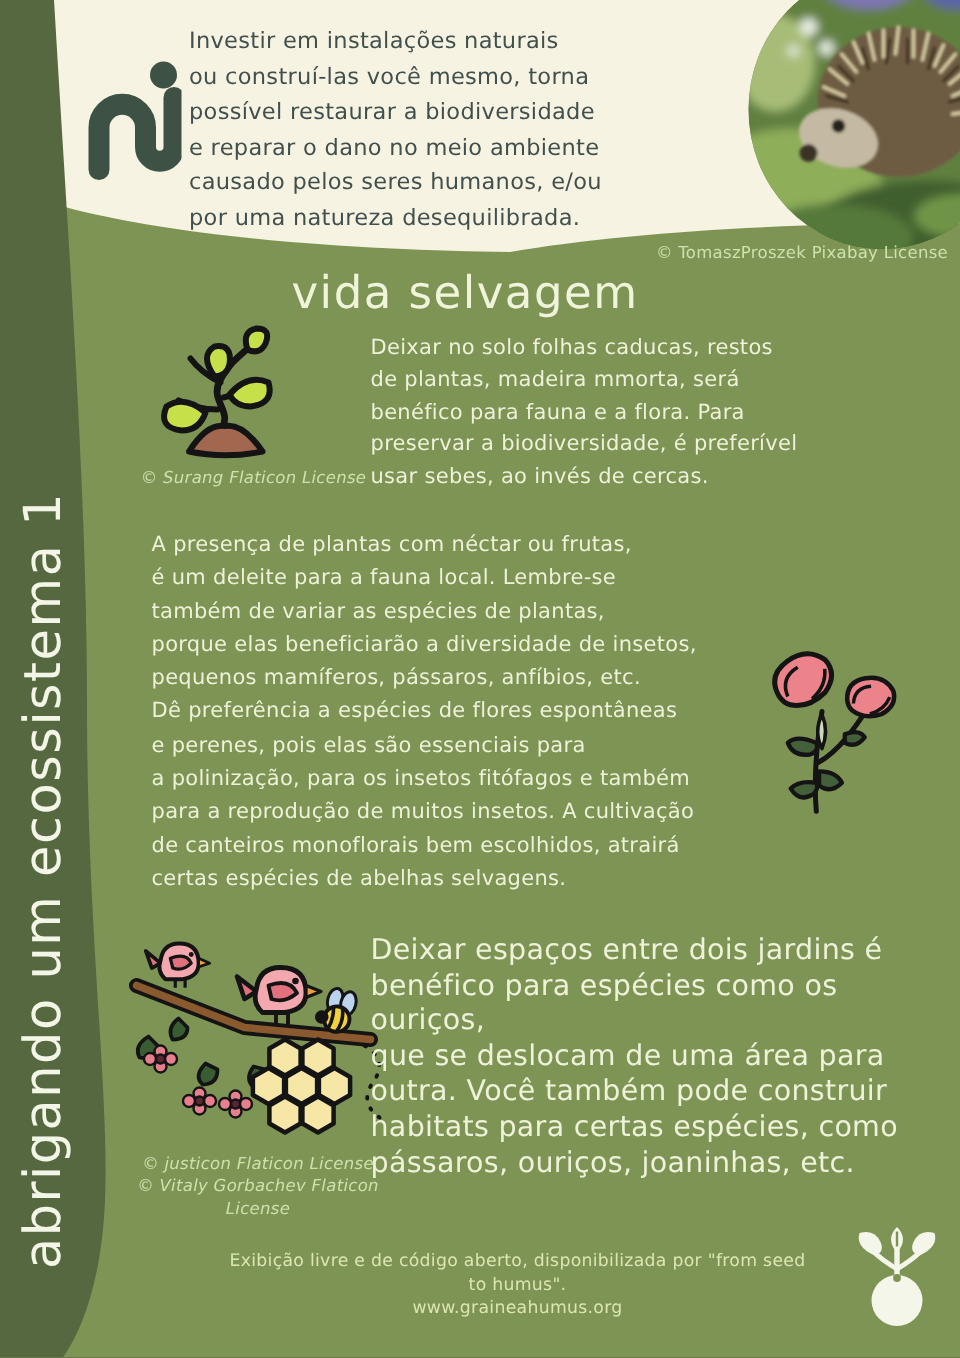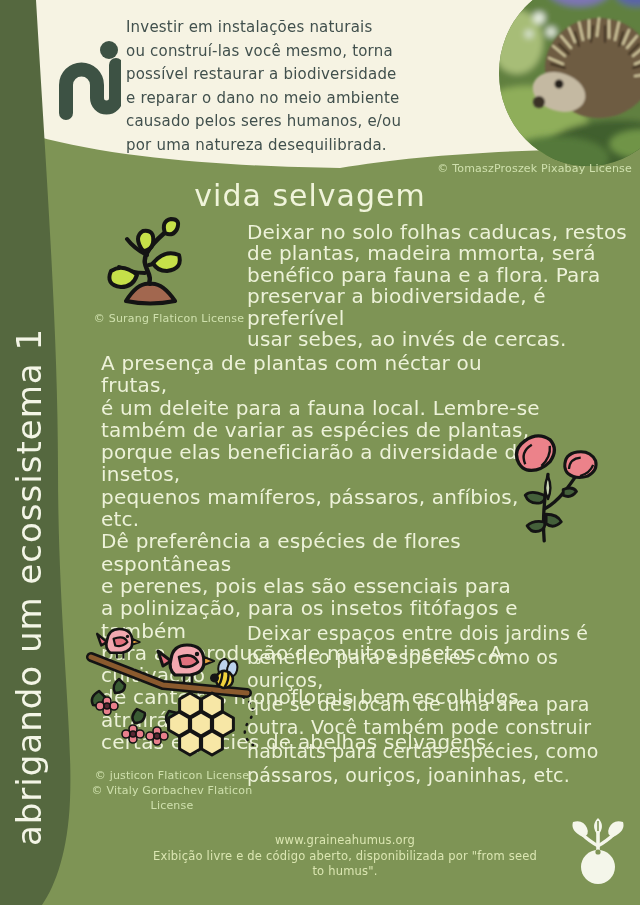--- a/index.html
+++ b/index.html
@@ -11,26 +11,26 @@
 
   .intro-text{left:126px;top:16px;width:385px;font-size:15px;line-height:23.6px;
     color:#41504d;white-space:pre-line;letter-spacing:.2px;}
   .photo{left:499px;top:-20px;width:178px;height:186px;border-radius:50%;overflow:hidden;
     background:#61803f;box-shadow:0 0 0 0 transparent;z-index:1;position:absolute;}
   .photo-credit{right:8px;top:162px;font-size:11px;color:#cfe0ad;letter-spacing:.2px;}
 
   .heading{left:150px;top:178px;width:320px;text-align:center;font-size:30px;
     color:#f0f4da;letter-spacing:1px;}
 
-  .body-text{font-size:20px;color:#edf2d9;white-space:pre-line;letter-spacing:.2px;}
+  .body-text{font-size:14px;color:#edf2d9;white-space:pre-line;letter-spacing:.2px;}
   .s1-text{left:247px;top:222px;width:385px;line-height:21.4px;}
   .s2-text{left:101px;top:352px;width:450px;line-height:22.3px;}
   .s3-text{left:247px;top:622px;width:392px;font-size:19px;line-height:23.6px;}
 
-  .credit{font-size:11px;color:#cfe0ad;text-align:center;letter-spacing:.2px;white-space:pre-line;}
+  .credit{font-size:11px;color:#cfe0ad;text-align:center;letter-spacing:.2px;white-space:pre-line;font-style:italic;}
   .s1-credit{left:84px;top:312px;width:170px;}
   .s2-credit{left:500px;top:540px;width:115px;line-height:14px;}
   .s3-credit{left:72px;top:768px;width:200px;line-height:15px;}
 
   .footer{left:150px;top:833px;width:390px;text-align:center;font-size:11.5px;
     line-height:15.5px;color:#dbe6b2;letter-spacing:.2px;}
 
   .sidebar-title{left:-246px;top:560px;width:550px;height:54px;line-height:54px;
     text-align:center;transform:rotate(-90deg);font-size:34px;color:#f3f5e6;
     letter-spacing:1px;white-space:nowrap;}
@@ -252,22 +252,22 @@
     <div class="abs body-text s3-text">Deixar espaços entre dois jardins é
 benéfico para espécies como os ouriços,
 que se deslocam de uma área para
 outra. Você também pode construir
 habitats para certas espécies, como
 pássaros, ouriços, joaninhas, etc.</div>
     <div class="abs credit s3-credit">© justicon Flaticon License
 © Vitaly Gorbachev Flaticon License</div>
 
     <div class="abs footer">
+      <div>Exibição livre e de código aberto, disponibilizada por "from seed to humus".</div>
       <div>www.graineahumus.org</div>
-      <div>Exibição livre e de código aberto, disponibilizada por "from seed to humus".</div>
 
     </div>
 
     <svg class="abs icon" style="left:567px;top:818px;" width="64" height="70" viewBox="0 0 64 70">
       <g fill="#f4f6ea">
         <circle cx="31" cy="49" r="17"></circle>
         <path d="M16 19 Q3 13 6 4 Q16 1 20 10 Q23 17 16 19 Z"></path>
         <path d="M46 19 Q59 13 56 4 Q46 1 42 10 Q39 17 46 19 Z"></path>
         <path d="M31 17 Q23 8 31 0 Q39 8 31 17 Z"></path>
       </g>

